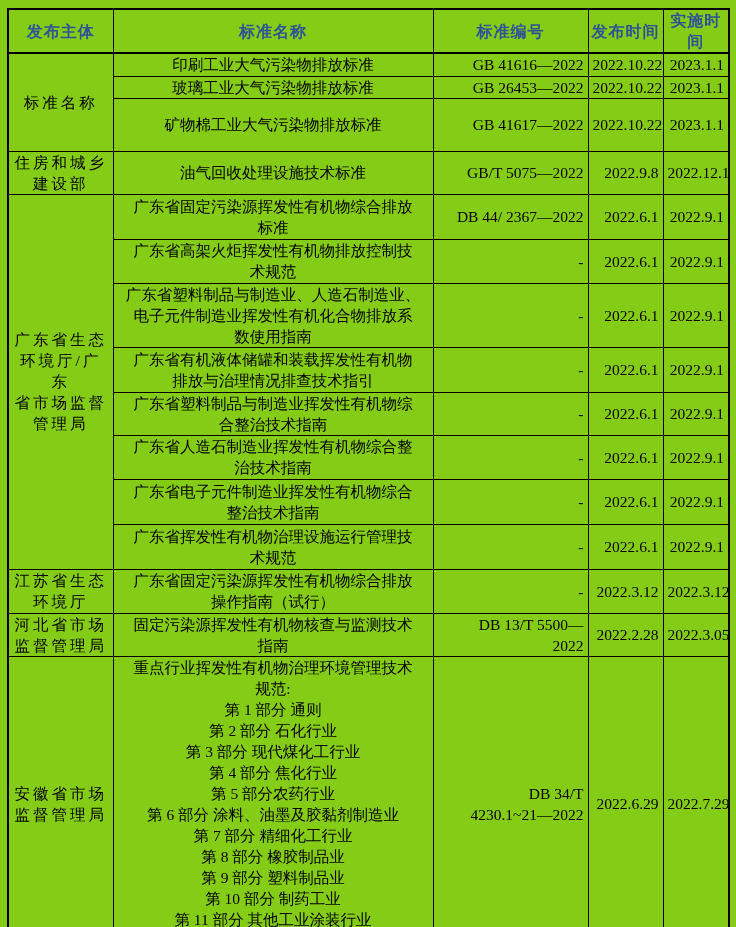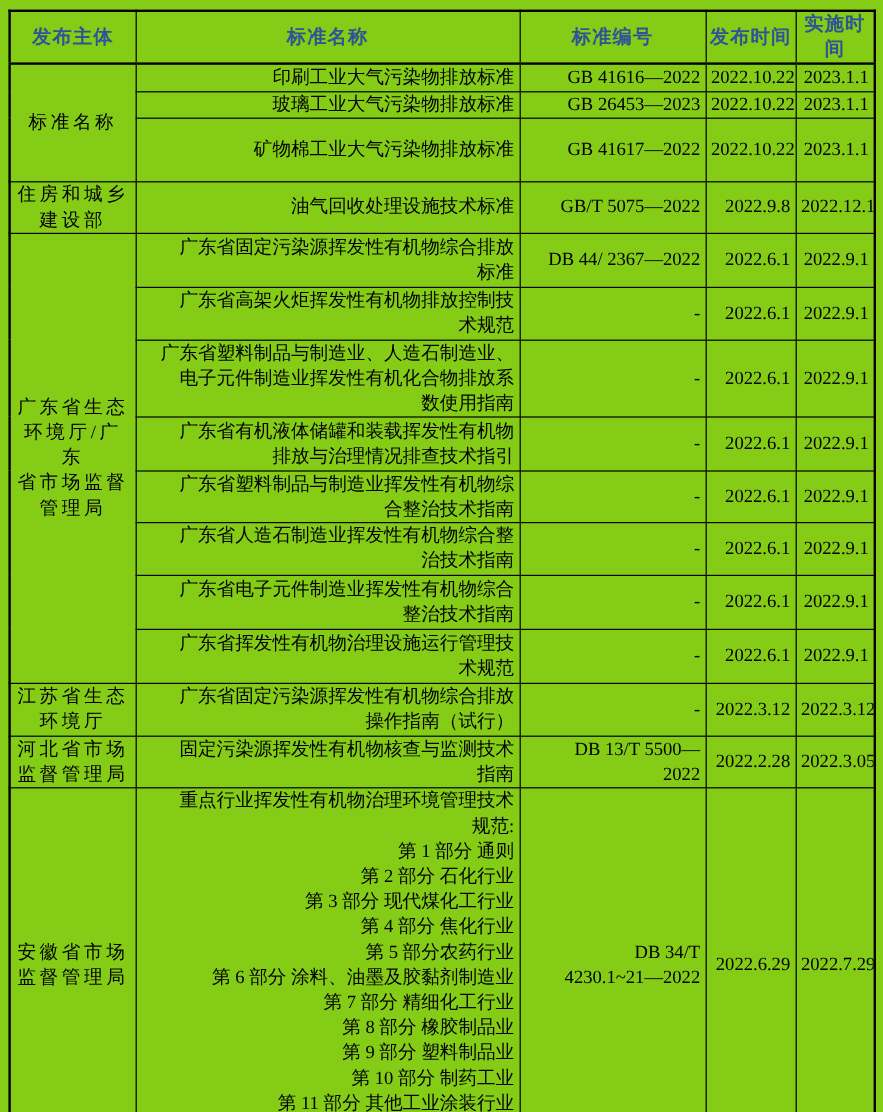--- a/index.html
+++ b/index.html
@@ -44,21 +44,21 @@
     letter-spacing: 1px;
   }
   td.publisher {
     text-align: center;
     font-size: 16px;
     letter-spacing: 3px;
     white-space: pre-line;
     padding: 0 2px;
   }
   td.name {
-    text-align: right;
+    text-align: center;
     white-space: pre-line;
     margin-left: 12px;
   }
   td.number, td.pubdate, td.impdate {
     text-align: right;
     white-space: pre-line;
     padding: 0 1px;
   }
 </style>
 </head>
@@ -85,21 +85,21 @@
     <tbody>
       <tr style="height:23px">
         <td class="publisher" rowspan="3">标准名称</td>
         <td class="name">印刷工业大气污染物排放标准</td>
         <td class="number">GB 41616—2022</td>
         <td class="pubdate">2022.10.22</td>
         <td class="impdate">2023.1.1</td>
       </tr>
       <tr style="height:22px">
         <td class="name">玻璃工业大气污染物排放标准</td>
-        <td class="number">GB 26453—2023</td>
+        <td class="number">GB 26453—2022</td>
         <td class="pubdate">2022.10.22</td>
         <td class="impdate">2023.1.1</td>
       </tr>
       <tr style="height:53px">
         <td class="name">矿物棉工业大气污染物排放标准</td>
         <td class="number">GB 41617—2022</td>
         <td class="pubdate">2022.10.22</td>
         <td class="impdate">2023.1.1</td>
       </tr>
       <tr style="height:40px">

